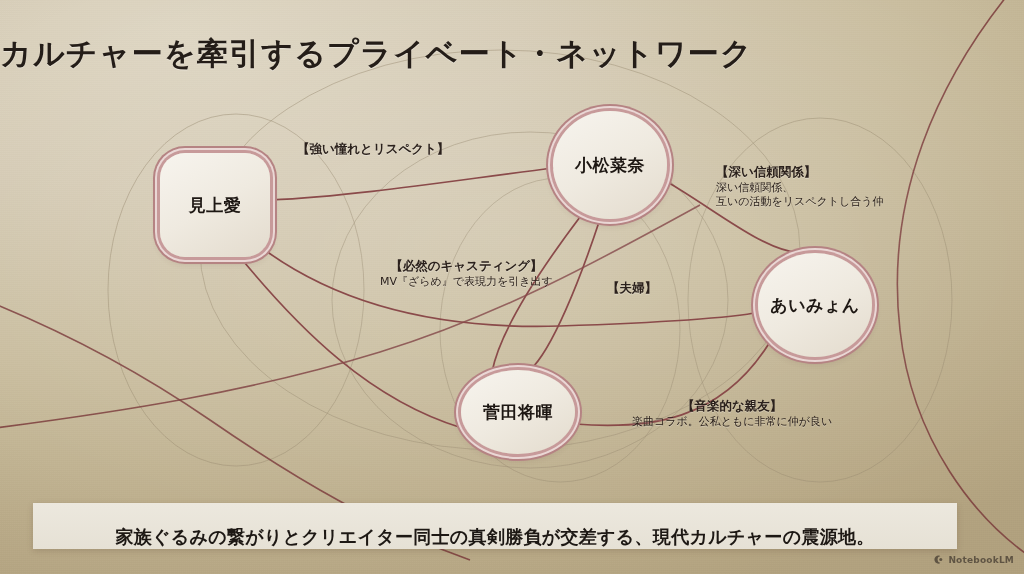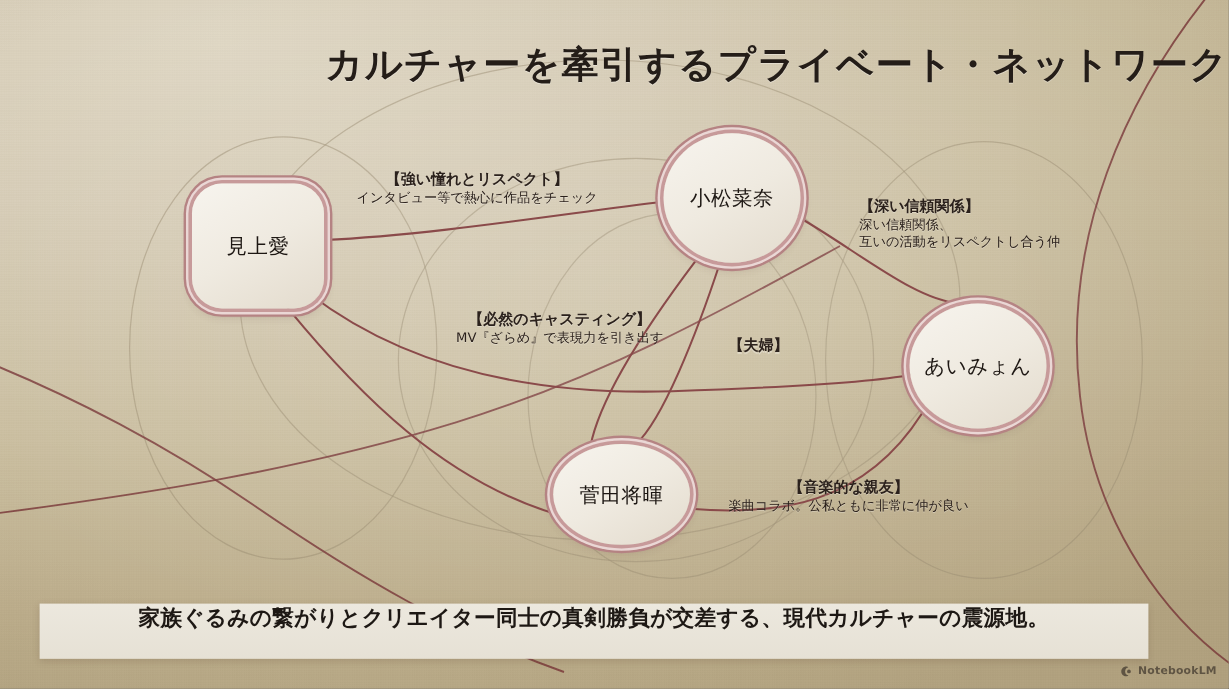--- a/index.html
+++ b/index.html
@@ -45,21 +45,21 @@
     width: 1024px;
     height: 574px;
     overflow: visible;
   }
   
   .title {
     position: absolute;
     left: 0;
     top: 33px;
     width: 1024px;
-    text-align: right;
+    text-align: left;
     font-family: "DejaVu Serif", "Liberation Serif", serif;
     font-size: 31px;
     font-weight: 700;
     letter-spacing: 1.2px;
     color: #241d18;
     text-shadow: 0 1px 0 rgba(255,255,255,0.35);
     white-space: nowrap;
   }
   
   .node {
@@ -71,21 +71,21 @@
     background: linear-gradient(150deg, #f7f4ee 0%, #efeae0 50%, #e3dbcd 100%);
     box-shadow:
       0 0 0 3px #c79a9a,
       0 0 0 5px rgba(243,230,228,0.85),
       0 0 0 7px #b58383,
       0 4px 9px rgba(80,50,45,0.30);
   }
   .node-label {
     font-family: "DejaVu Sans", "Liberation Sans", sans-serif;
     font-size: 17px;
-    font-weight: 400;
+    font-weight: 700;
     color: #1d1713;
     letter-spacing: 0.5px;
     white-space: nowrap;
   }
   
   .edge-label {
     position: absolute;
     color: #2b211c;
     text-shadow: 0 1px 0 rgba(255,255,255,0.30);
     line-height: 1.32;
@@ -106,21 +106,21 @@
   
   .caption-bar {
     position: absolute;
     left: 33px;
     top: 503px;
     width: 924px;
     height: 46px;
     background: linear-gradient(180deg, #ece8de 0%, #e6e1d5 100%);
     box-shadow: 0 2px 6px rgba(90,70,50,0.22);
     display: flex;
-    align-items: flex-start;
+    align-items: flex-end;
     justify-content: center;
   }
   .caption-text {
     font-family: "DejaVu Sans", "Liberation Sans", sans-serif;
     font-size: 18px;
     font-weight: 700;
     color: #1d1814;
     letter-spacing: 0.3px;
     white-space: nowrap;
   }
@@ -192,39 +192,38 @@
   <div class="node" style="left:758px; top:253px; width:114px; height:104px;">
     <span class="node-label">あいみょん</span>
   </div>
 
   <div class="node" style="left:461px; top:370px; width:114px; height:84px;">
     <span class="node-label">菅田将暉</span>
   </div>
 
   <div class="edge-label ta-center" style="left:297px; top:141px;">
     <span class="hl">【強い憧れとリスペクト】</span>
-    <span class="sub">インタビュー等で熱心に作品をチェック</span>
   </div>
 
   <div class="edge-label ta-left" style="left:716px; top:164px;">
     <span class="hl">【深い信頼関係】</span>
     <span class="sub">深い信頼関係、</span>
     <span class="sub">互いの活動をリスペクトし合う仲</span>
   </div>
 
   <div class="edge-label ta-center" style="left:380px; top:258px;">
     <span class="hl">【必然のキャスティング】</span>
     <span class="sub">MV『ざらめ』で表現力を引き出す</span>
   </div>
 
   <div class="edge-label ta-center" style="left:607px; top:280px;">
     <span class="hl">【夫婦】</span>
   </div>
 
-  <div class="edge-label ta-center" style="left:607px; top:398px;">
+  <div class="edge-label ta-center" style="left:632px; top:398px;">
     <span class="hl">【音楽的な親友】</span>
     <span class="sub">楽曲コラボ。公私ともに非常に仲が良い</span>
   </div>
 
   <div class="caption-bar">
     <span class="caption-text">家族ぐるみの繋がりとクリエイター同士の真剣勝負が交差する、現代カルチャーの震源地。</span>
   </div>
 
   <div class="watermark">
     <span style="display:inline-block;">

